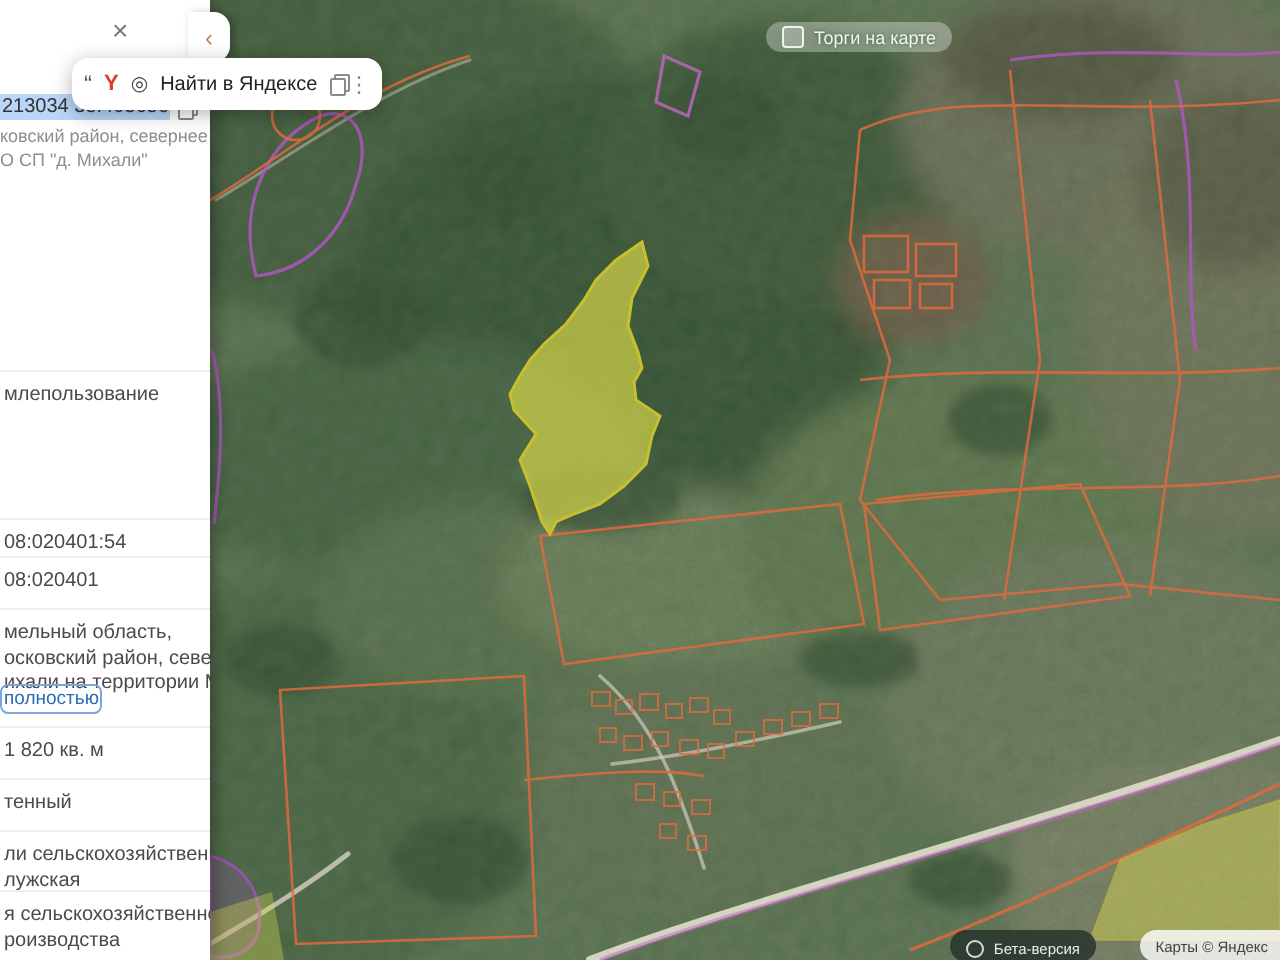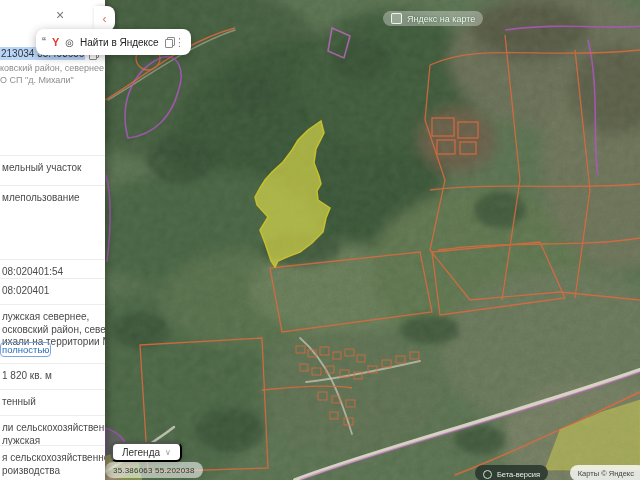--- a/index.html
+++ b/index.html
@@ -183,31 +183,24 @@
 
     <g>
       <polygon points="321,121 324,133 316,149 314,163 319,176 321,184 317,191 318,200 330,208 326,218 323,232 312,243 300,252 287,257 278,261 275,267 271,261 265,243 260,230 268,217 257,205 255,197 260,188 265,180 272,172 283,162 292,150 298,140 308,130" fill="#e9e54b" fill-opacity=".62" stroke="#c8bf2e" stroke-width="1.5"></polygon>
       <polygon points="545,470 560,430 602,412 640,400 640,470" fill="#d9da50" fill-opacity=".45" stroke="#cbb23e" stroke-opacity=".5"></polygon>
       <polygon points="105,456 136,446 142,480 105,480" fill="#d9da50" fill-opacity=".35" stroke="none"></polygon>
     </g>
   </svg>
 
   <button class="map-pill" id="auctions-toggle">
     <span class="cbx"></span>
-    <span>Яндекс на карте</span>
+    <span>Торги на карте</span>
   </button>
 
-  <button class="map-pill" id="legend-btn">
-    <span>Легенда</span>
-    <span class="chev">∨</span>
-  </button>
-
-  <div class="map-pill" id="coords-pill">
-    <span>35.386063  55.202038</span>
-  </div>
+
 
   <div class="map-pill" id="scale-pill">
     <span>200 м</span>
   </div>
 
   <div class="map-pill" id="beta-badge">
     <span class="ring"></span>
     <span>Бета-версия</span>
   </div>
 
@@ -224,34 +217,31 @@
           <i class="t"></i>
           <i class="b"></i>
         </span>
     </div>
 
     <div id="addr-gray">
       <div>ковский район, севернее д.</div>
       <div>О СП "д. Михали"</div>
     </div>
 
-    <div class="row" style="top:155px">
-      <span>мельный участок</span>
-    </div>
     <div class="row" style="top:185px">
       <span>млепользование</span>
     </div>
     <div class="row" style="top:259px">
       <span>08:020401:54</span>
     </div>
     <div class="row" style="top:278px">
       <span>08:020401</span>
     </div>
     <div class="row" style="top:304px;line-height:12.5px">
-      <div>лужская севернее,</div>
+      <div>мельный область,</div>
       <div>осковский район, севернее</div>
       <div>ихали на территории МО СП</div>
     </div>
     <div id="link-row">
       <span id="expand-link">полностью</span>
     </div>
     <div class="row" style="top:363px">
       <span>1 820 кв. м</span>
     </div>
     <div class="row" style="top:389px">

